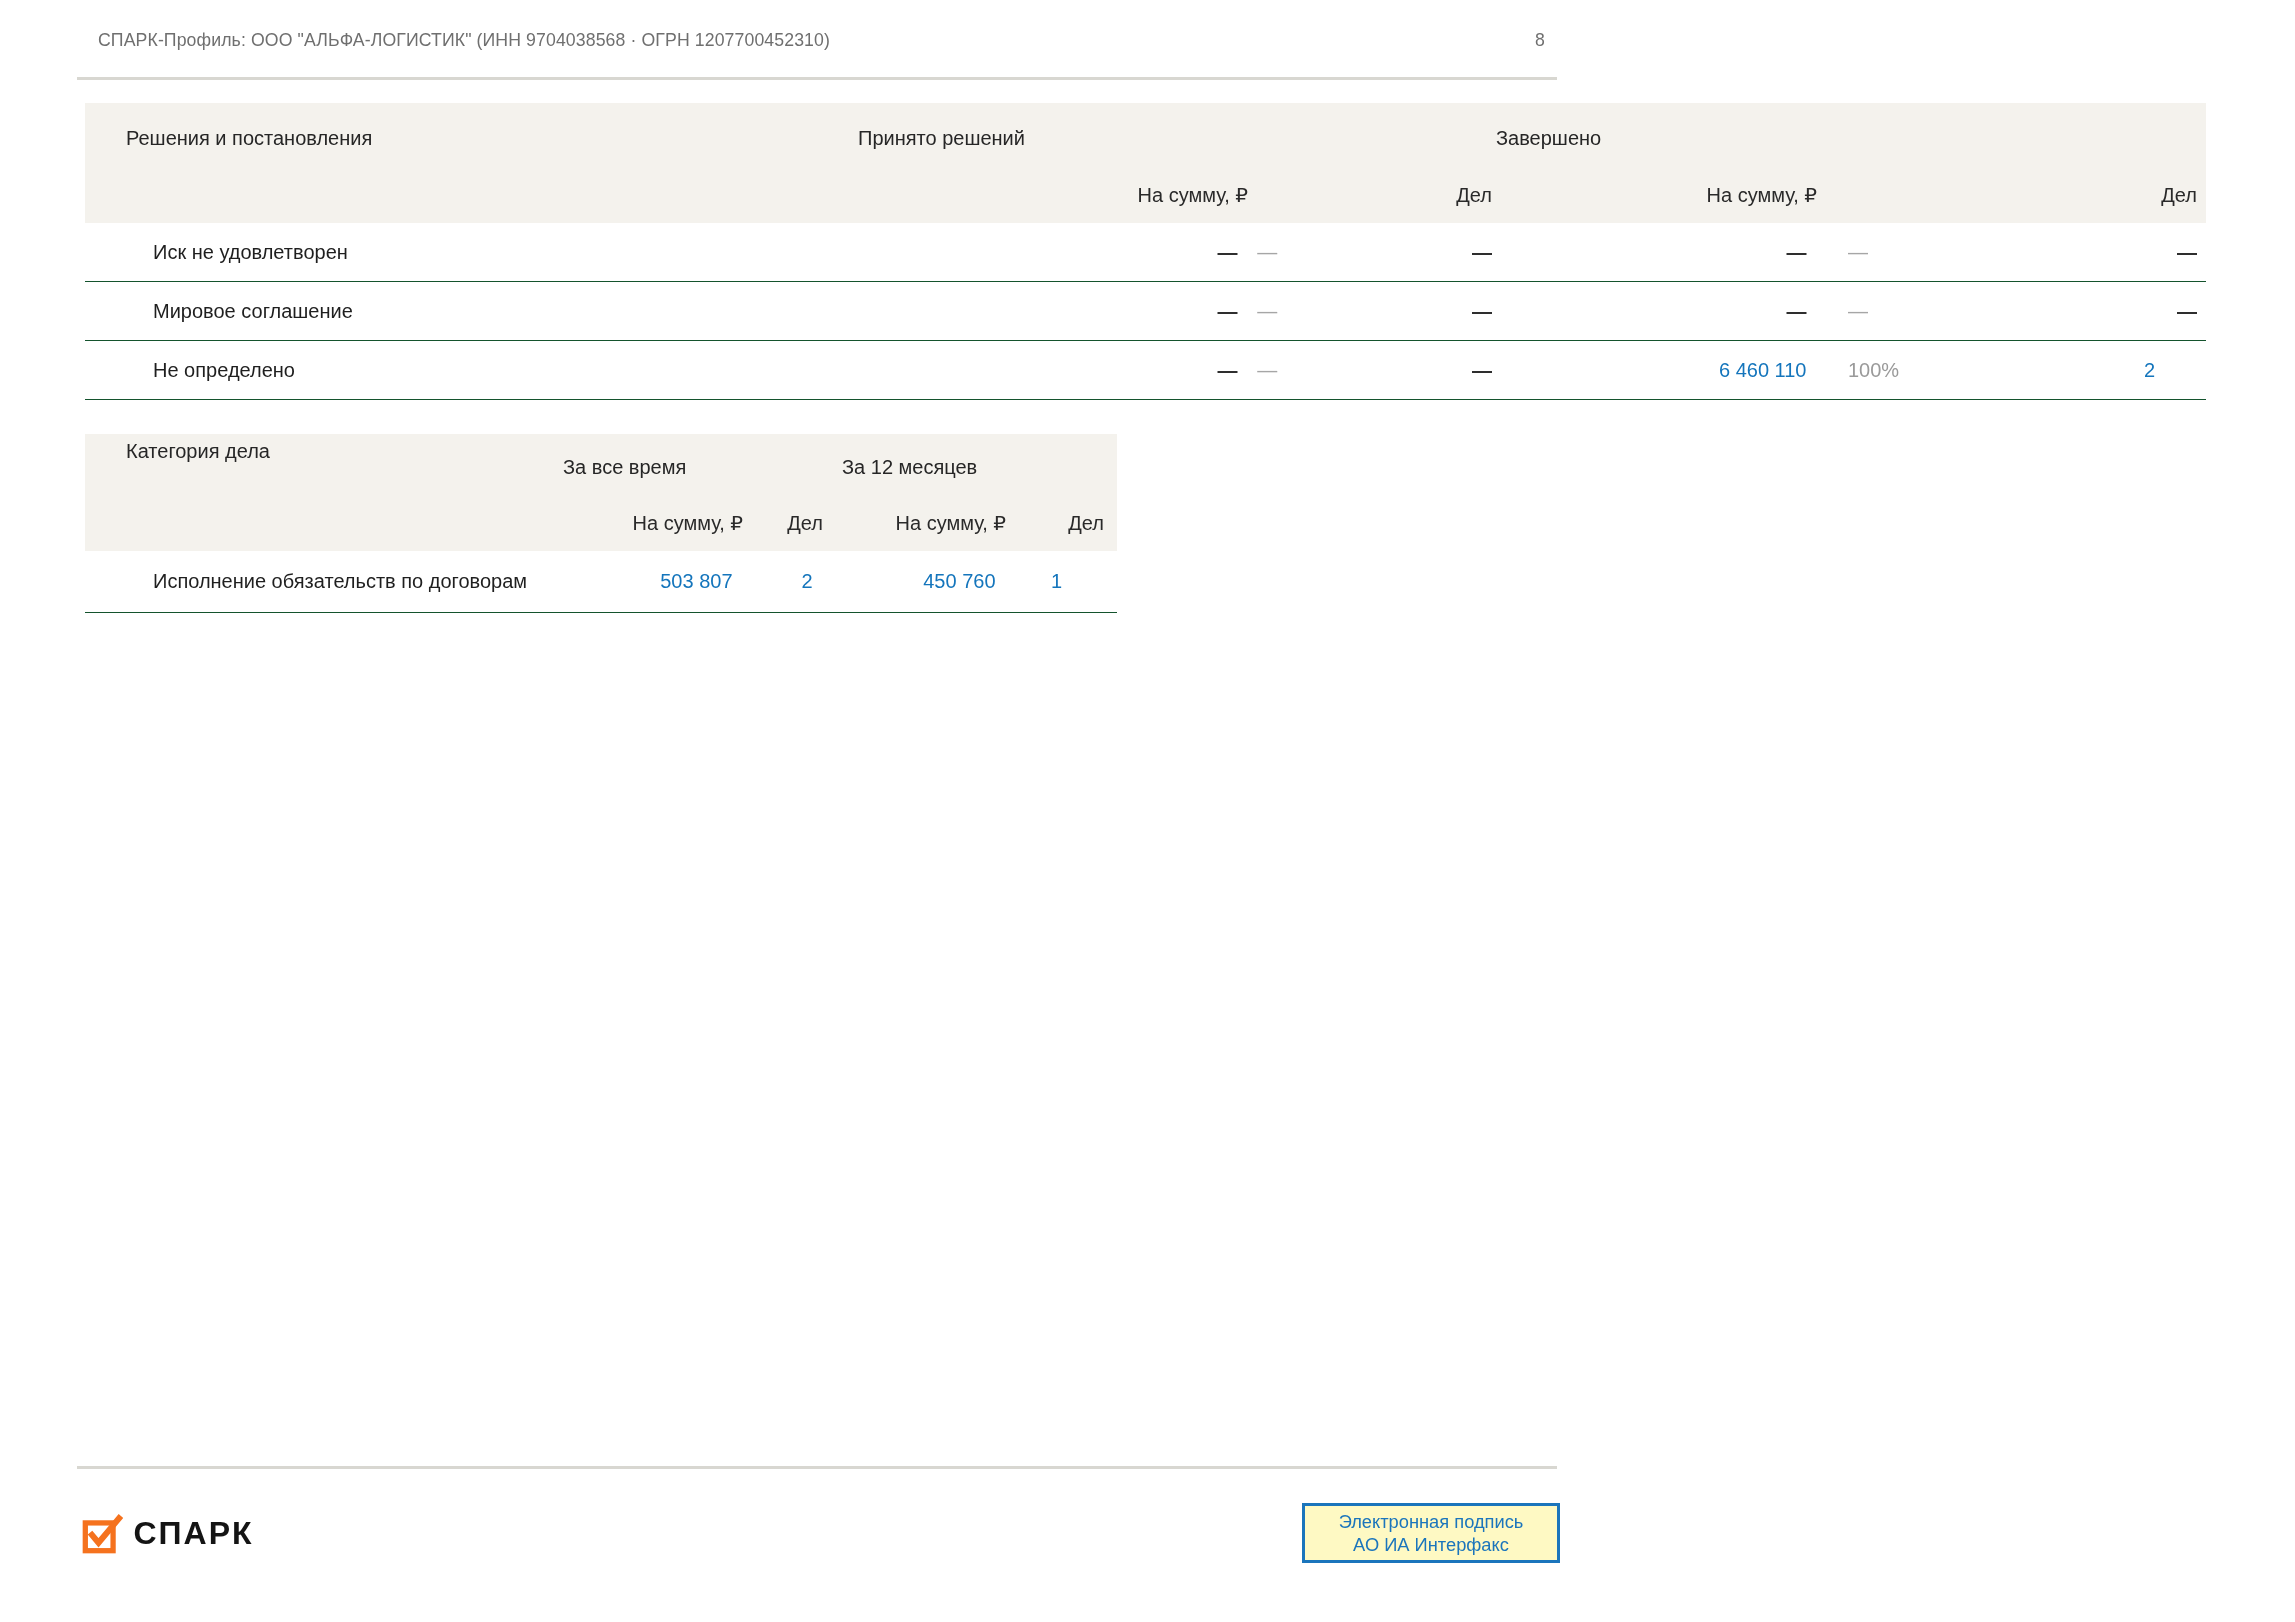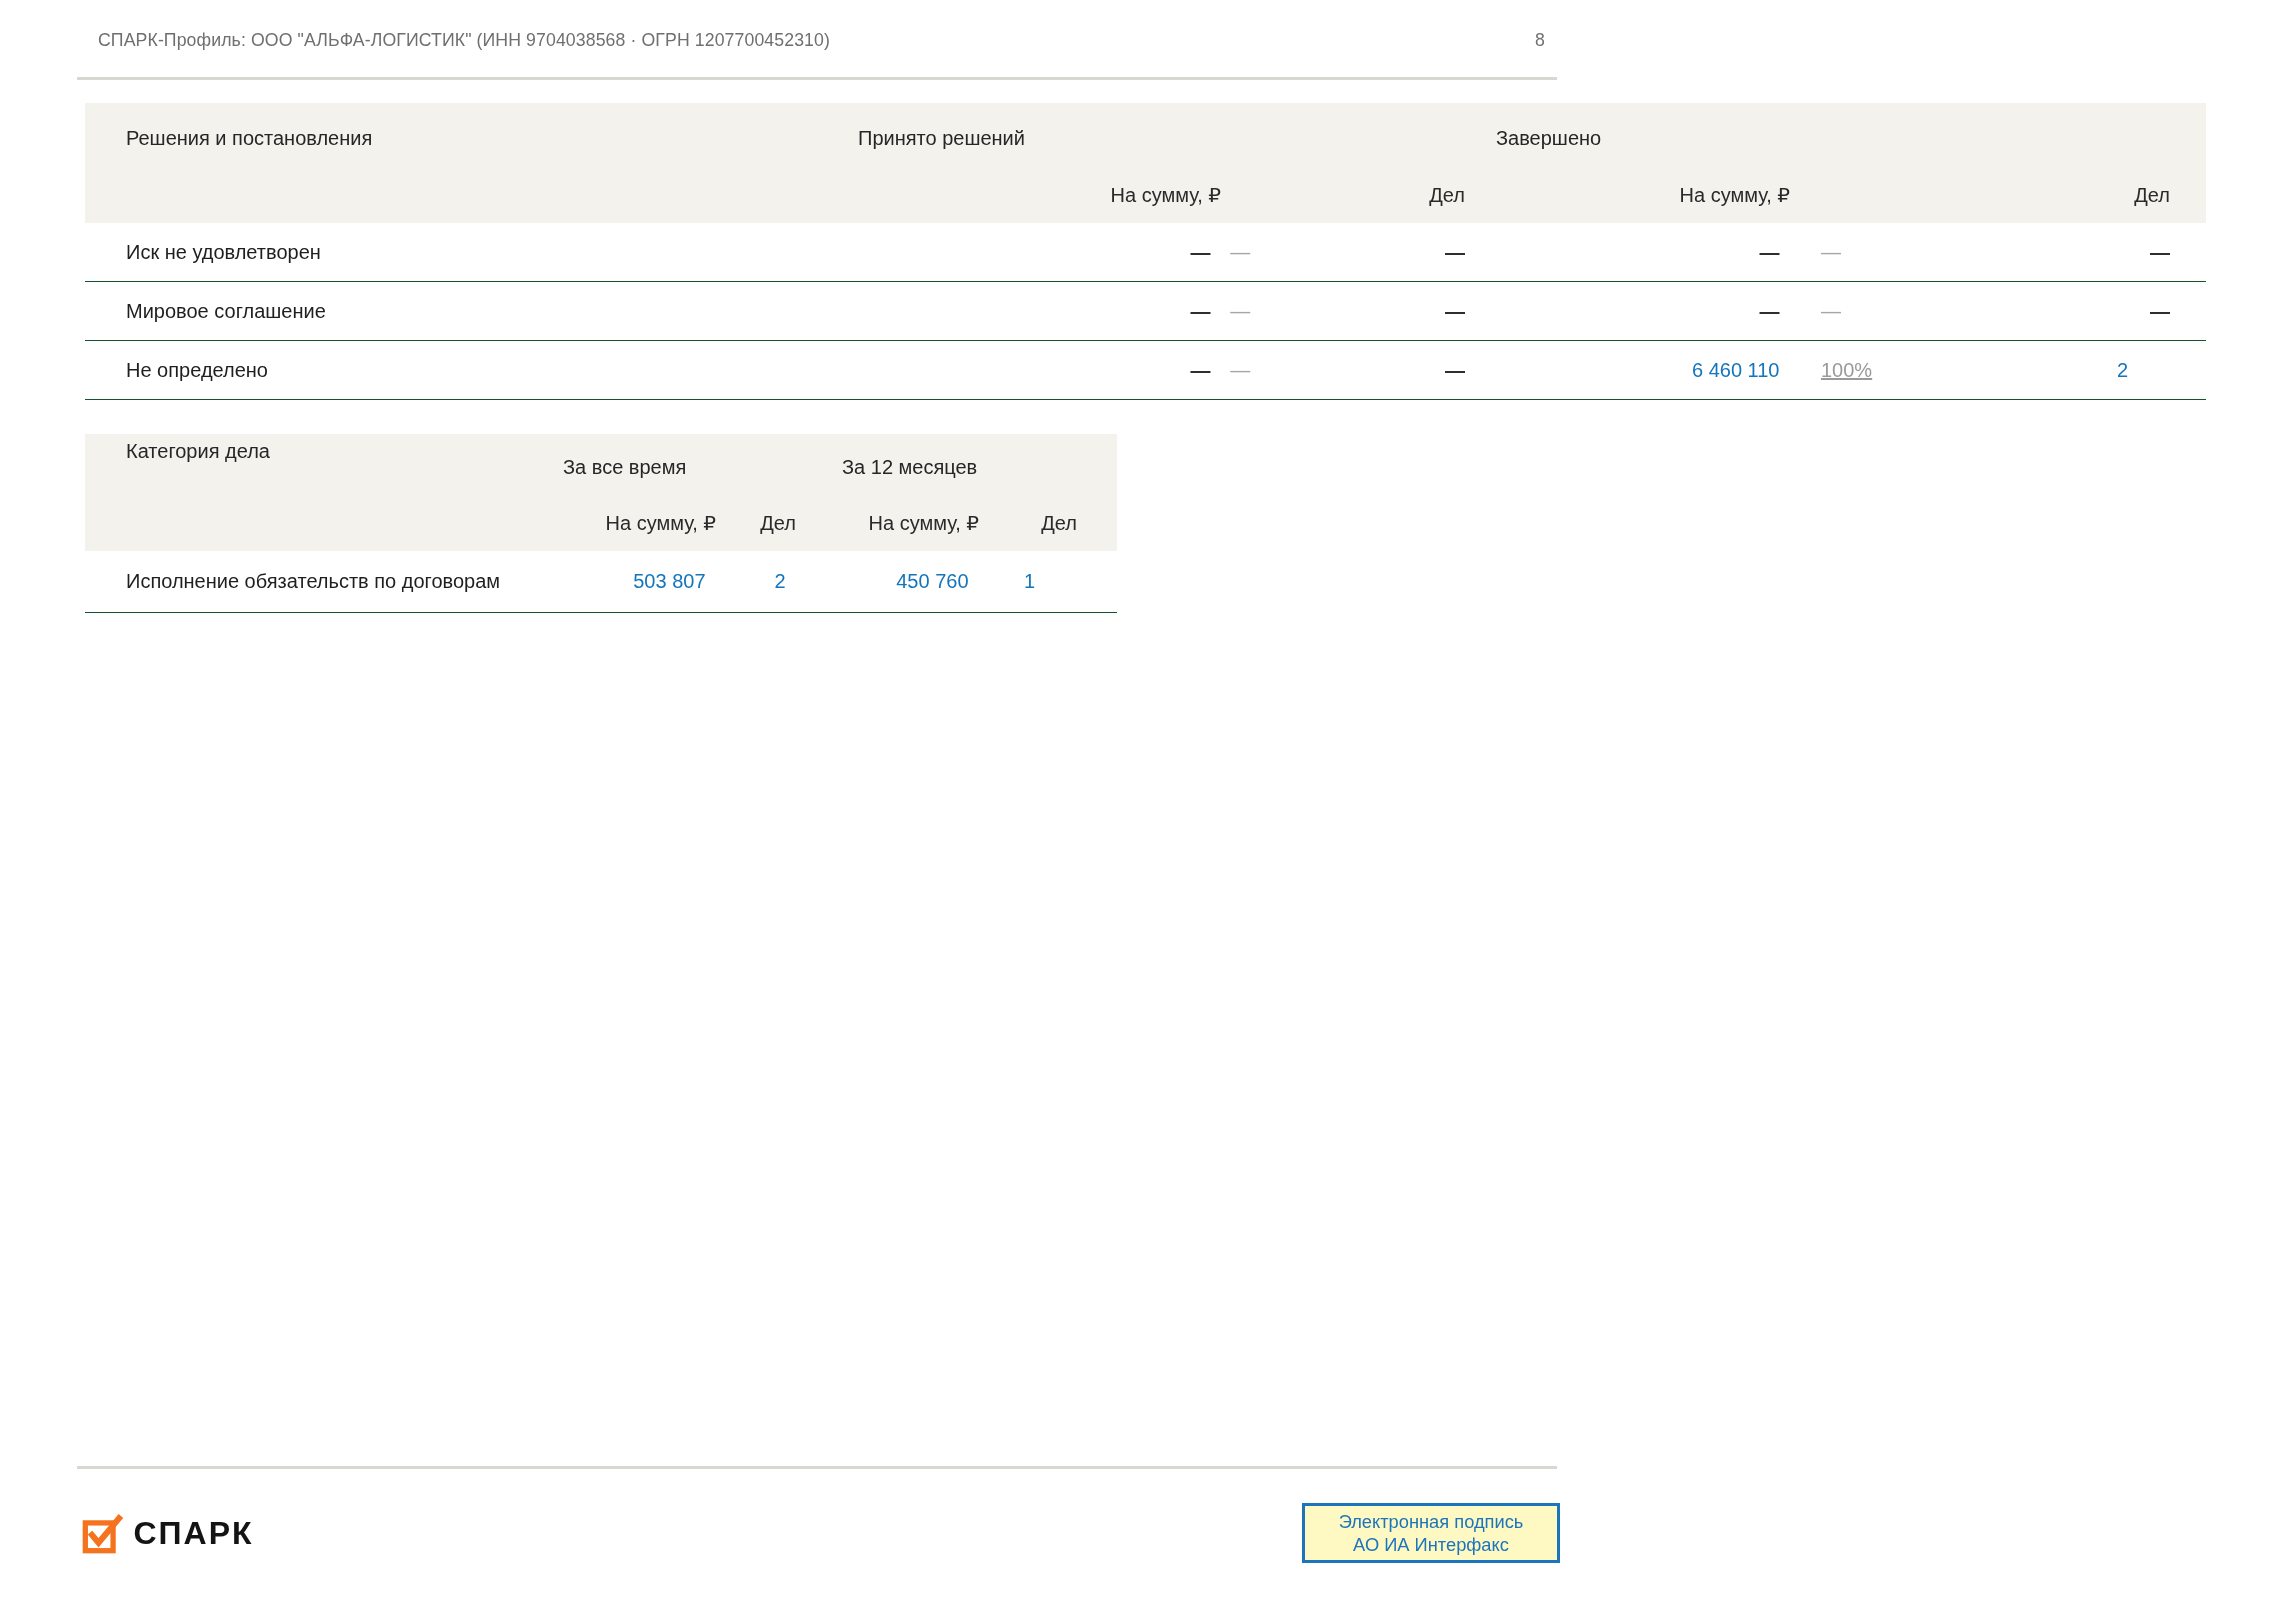--- a/index.html
+++ b/index.html
@@ -19,29 +19,29 @@
   .rule {
     position: absolute; left: 77px; width: 1480px; height: 2.6px;
     background: #d8d7d1;
   }
   .rule-top { top: 77px; }
   .rule-bottom { top: 1466px; }
 
   
   .band { background: #f4f2ed; position: relative; }
   .g-label { position: absolute; font-size: 20px; color: #262626; white-space: nowrap; }
-  .subrow, .drow { display: grid; align-items: center; font-size: 20px; }
+  .subrow, .drow { display: grid; align-items: center; font-size: 20px; padding-left: 27px; }
   .subrow { position: absolute; left: 0; right: 0; color: #2a2a2a; }
   .drow { border-bottom: 1px solid #14532d; color: #1f1f1f; }
   .ar { text-align: right; }
   .val { margin-right: 10.5px; display: inline-block; }
   .nudge { margin-right: 42px; display: inline-block; }
   .dash-dark { color: #2e2e2e; font-weight: bold; }
   .dash-gray { color: #a6a6a6; }
-  .pct-gray { color: #9a9a9a; text-decoration: underline; }
+  .pct-gray { color: #9a9a9a; }
   .link { color: #1475bc; text-decoration: none; cursor: pointer; }
 
   
   .t1 { position: absolute; left: 85px; top: 103px; width: 2121px; }
   .t1 .band { height: 120px; }
   .t1 .subrow, .t1 .drow { grid-template-columns: 1000px 136px 62px 182px 325px 95px 322px; }
   .t1 .subrow { top: 80px; }
   .t1 .drow { height: 59px; }
   .c-label { padding-left: 41px; }
   .c-pct1 { padding-left: 9.2px; }

